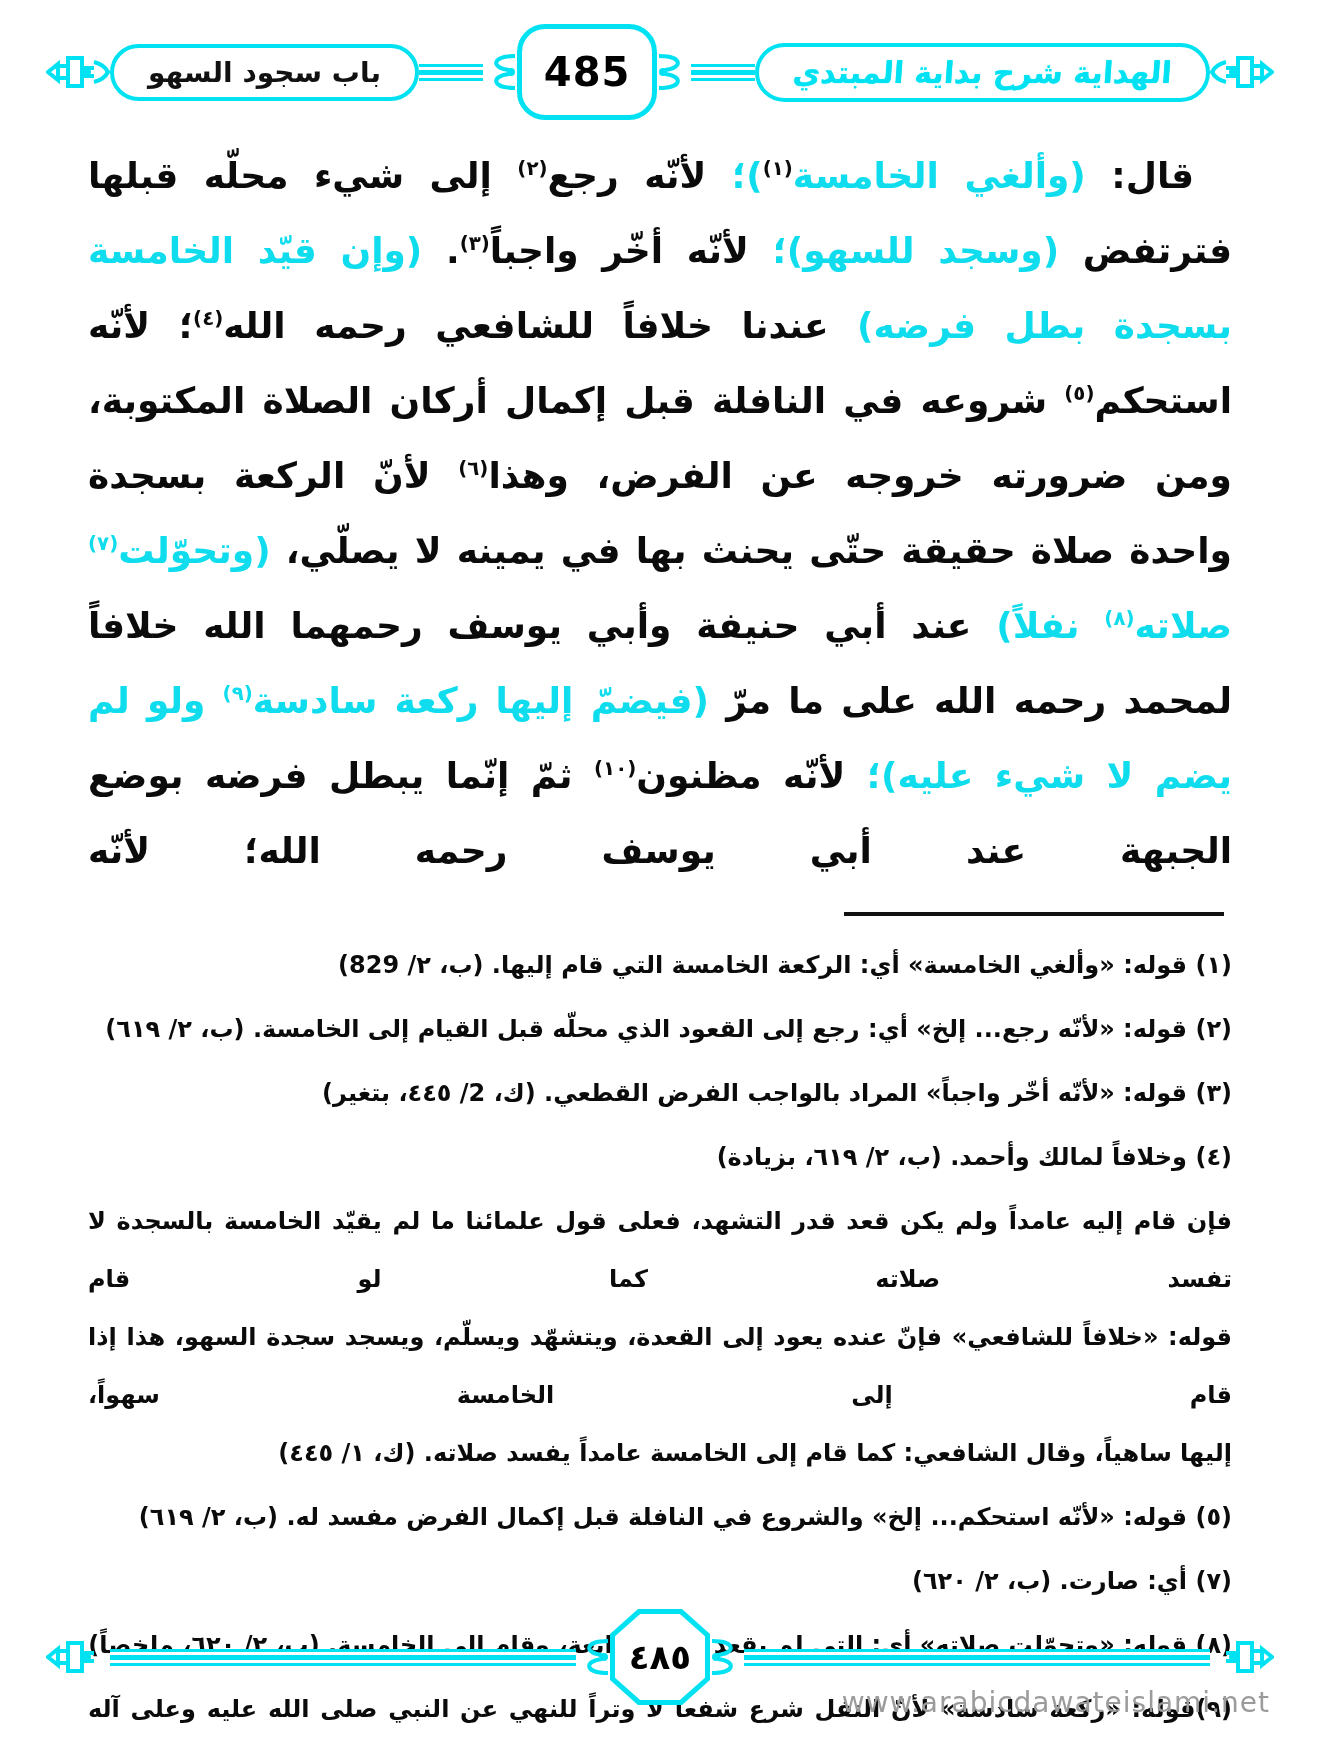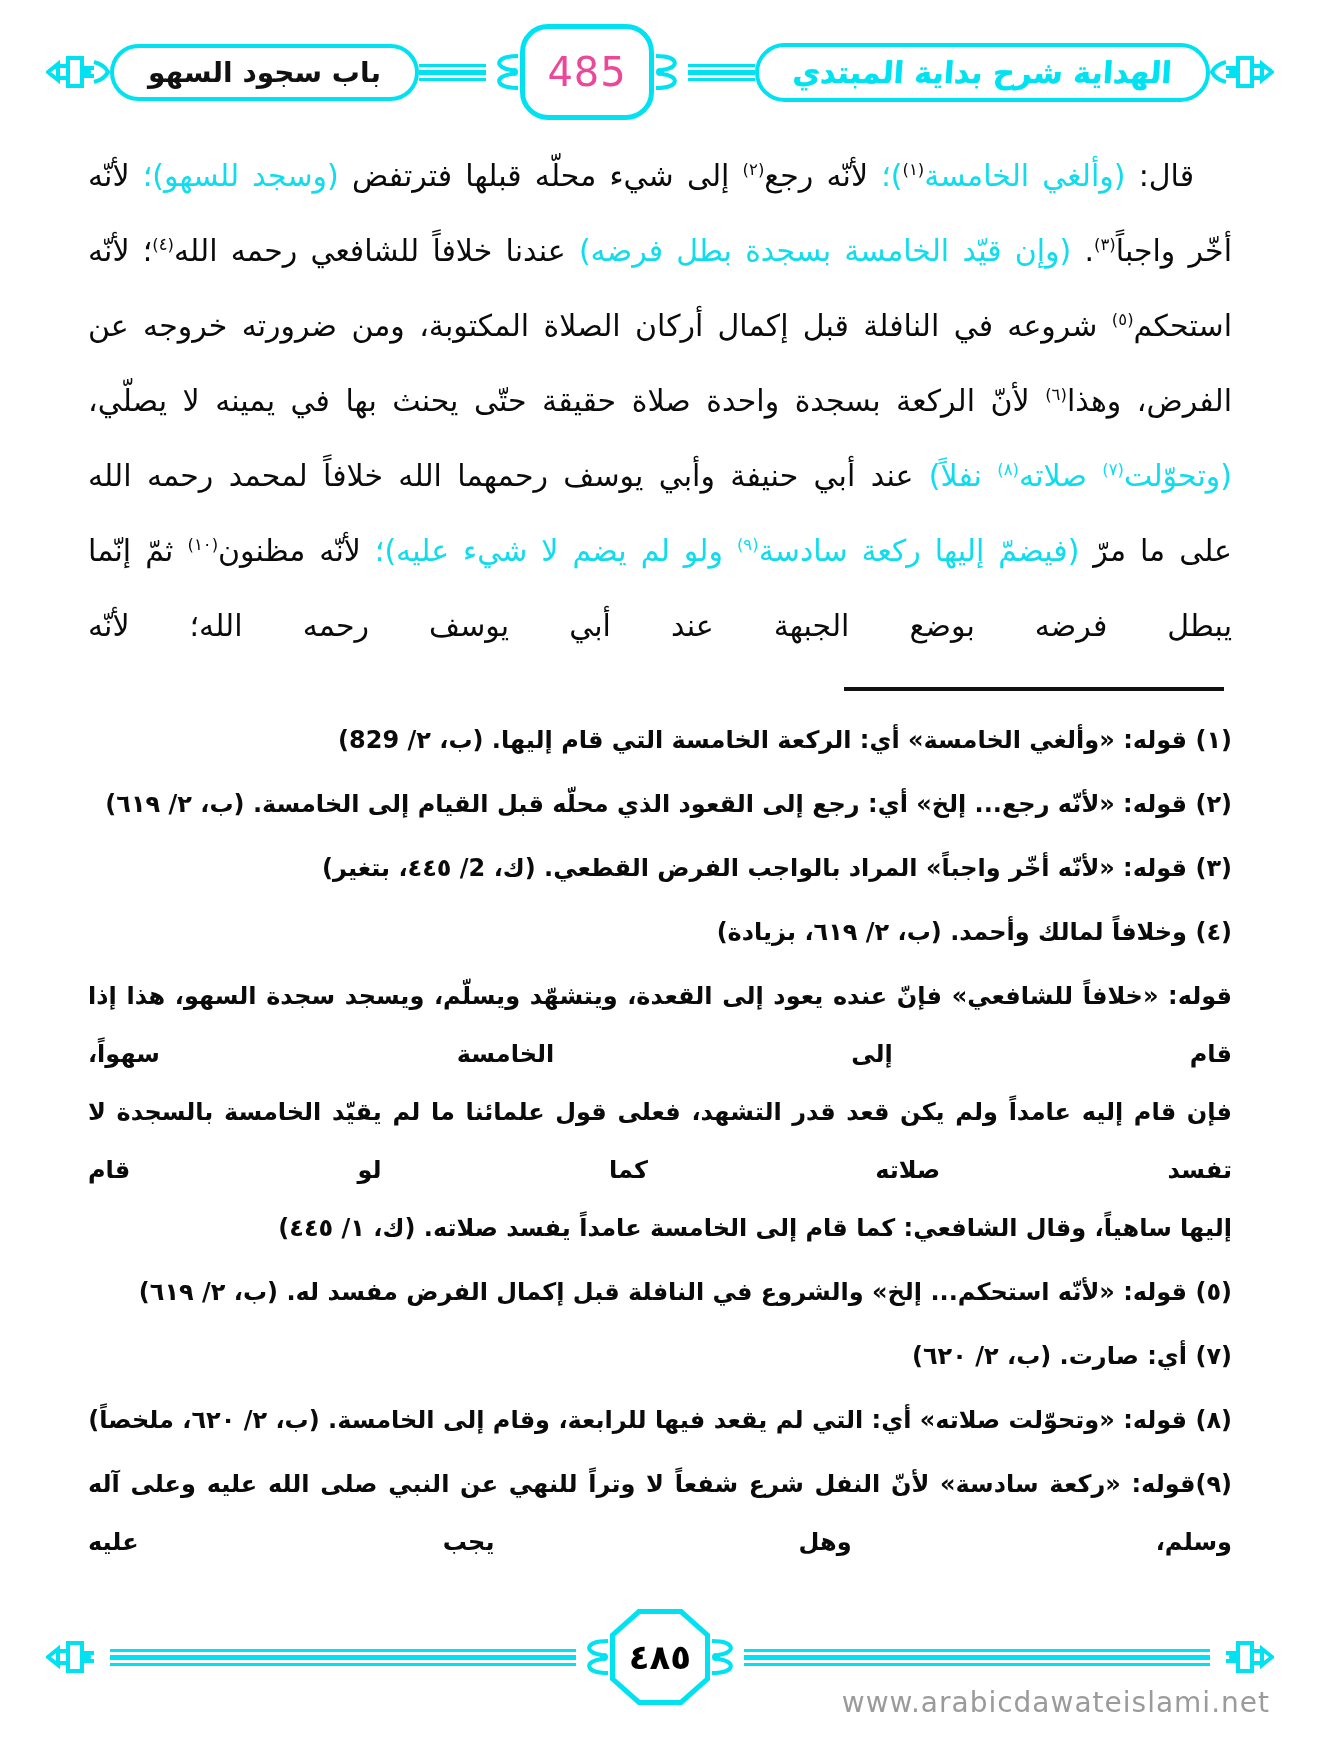--- a/index.html
+++ b/index.html
@@ -49,21 +49,21 @@
     direction:rtl;white-space:nowrap;
     transform:skewX(-4deg);
     text-shadow:0 0 1px var(--accent);
   }
   .badge{
     flex:0 0 auto;
     border:5px solid var(--accent);
     border-radius:28px;
     background:#fff;
     padding:20px 22px;
-    font-size:40px;font-weight:normal;color:#ec4899;
+    font-size:40px;font-weight:bold;color:#000000;
     letter-spacing:1px;
   }
   .octo-outer{
     flex:0 0 auto;width:100px;height:96px;
     background:var(--accent);
     clip-path:polygon(28% 0,72% 0,100% 26%,100% 74%,72% 100%,28% 100%,0 74%,0 26%);
     display:flex;align-items:center;justify-content:center;
   }
   .octo-inner{
     width:90px;height:86px;background:#fff;
@@ -71,21 +71,21 @@
     display:flex;align-items:center;justify-content:center;
     font-size:34px;font-weight:bold;color:#000;
   }
   
   main{
     direction:rtl;
     padding:0 88px;
   }
   .body-text{
     margin-top:28px;
-    font-size:30px;font-weight:normal;color:#0b0b0b;
+    font-size:36px;font-weight:bold;color:#0b0b0b;
     line-height:75px;
     text-align:justify;text-align-last:justify;
     text-indent:38px;
     word-spacing:2px;
   }
   .body-text .cy{color:var(--cyan-text);}
   .body-text .sup{
     font-size:0.55em;
     vertical-align:super;
     line-height:0;
@@ -156,22 +156,22 @@
         <div class="footnote">
           <div class="fn-line r">(٢) قوله: «لأنّه رجع... إلخ» أي: رجع إلى القعود الذي محلّه قبل القيام إلى الخامسة. (ب، ٢/ ٦١٩)</div>
         </div>
         <div class="footnote">
           <div class="fn-line r">(٣) قوله: «لأنّه أخّر واجباً» المراد بالواجب الفرض القطعي. (ك، 2/ ٤٤٥، بتغير)</div>
         </div>
         <div class="footnote">
           <div class="fn-line r">(٤) وخلافاً لمالك وأحمد. (ب، ٢/ ٦١٩، بزيادة)</div>
         </div>
         <div class="footnote">
+          <div class="fn-line j">فإن قام إليه عامداً ولم يكن قعد قدر التشهد، فعلى قول علمائنا ما لم يقيّد الخامسة بالسجدة لا تفسد صلاته كما لو قام</div>
           <div class="fn-line j">قوله: «خلافاً للشافعي» فإنّ عنده يعود إلى القعدة، ويتشهّد ويسلّم، ويسجد سجدة السهو، هذا إذا قام إلى الخامسة سهواً،</div>
-          <div class="fn-line j">فإن قام إليه عامداً ولم يكن قعد قدر التشهد، فعلى قول علمائنا ما لم يقيّد الخامسة بالسجدة لا تفسد صلاته كما لو قام</div>
           <div class="fn-line c">إليها ساهياً، وقال الشافعي: كما قام إلى الخامسة عامداً يفسد صلاته. (ك، ١/ ٤٤٥)</div>
         </div>
         <div class="footnote">
           <div class="fn-line r">(٥) قوله: «لأنّه استحكم... إلخ» والشروع في النافلة قبل إكمال الفرض مفسد له. (ب، ٢/ ٦١٩)</div>
         </div>
         <div class="footnote">
           <div class="fn-line r">(٧) أي: صارت. (ب، ٢/ ٦٢٠)</div>
         </div>
         <div class="footnote">
           <div class="fn-line r">(٨) قوله: «وتحوّلت صلاته» أي: التي لم يقعد فيها للرابعة، وقام إلى الخامسة. (ب، ٢/ ٦٢٠، ملخصاً)</div>

